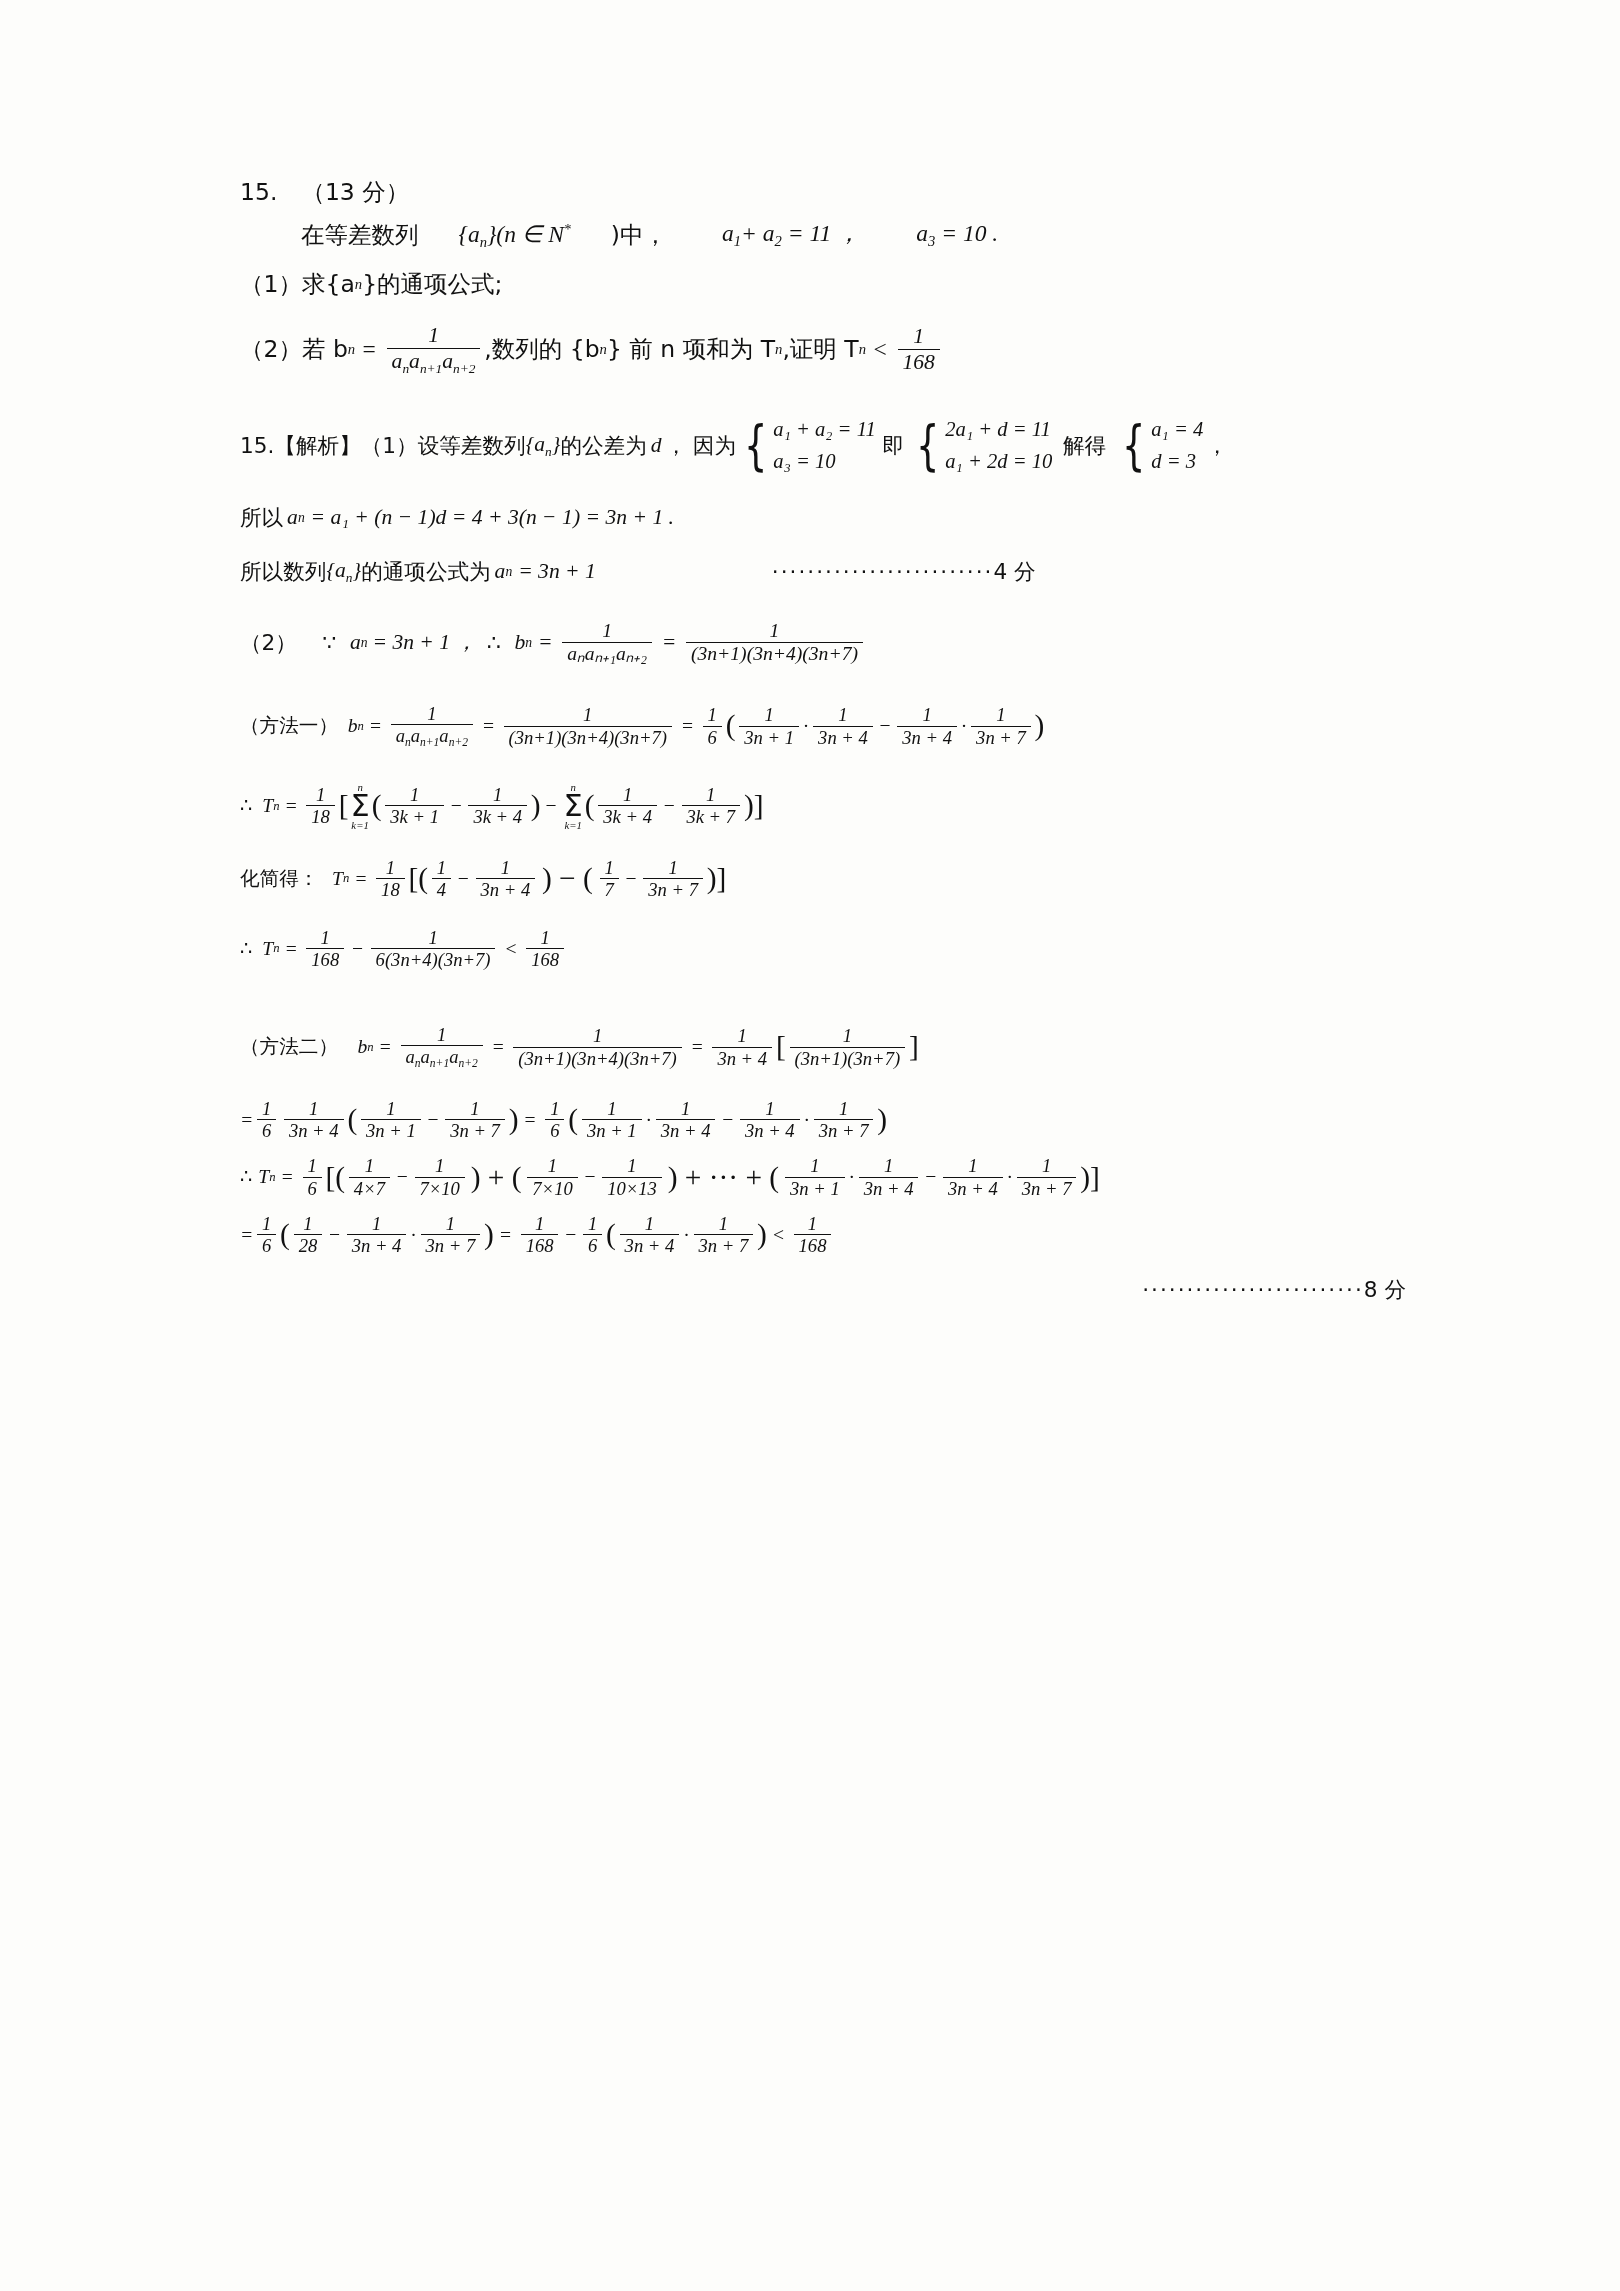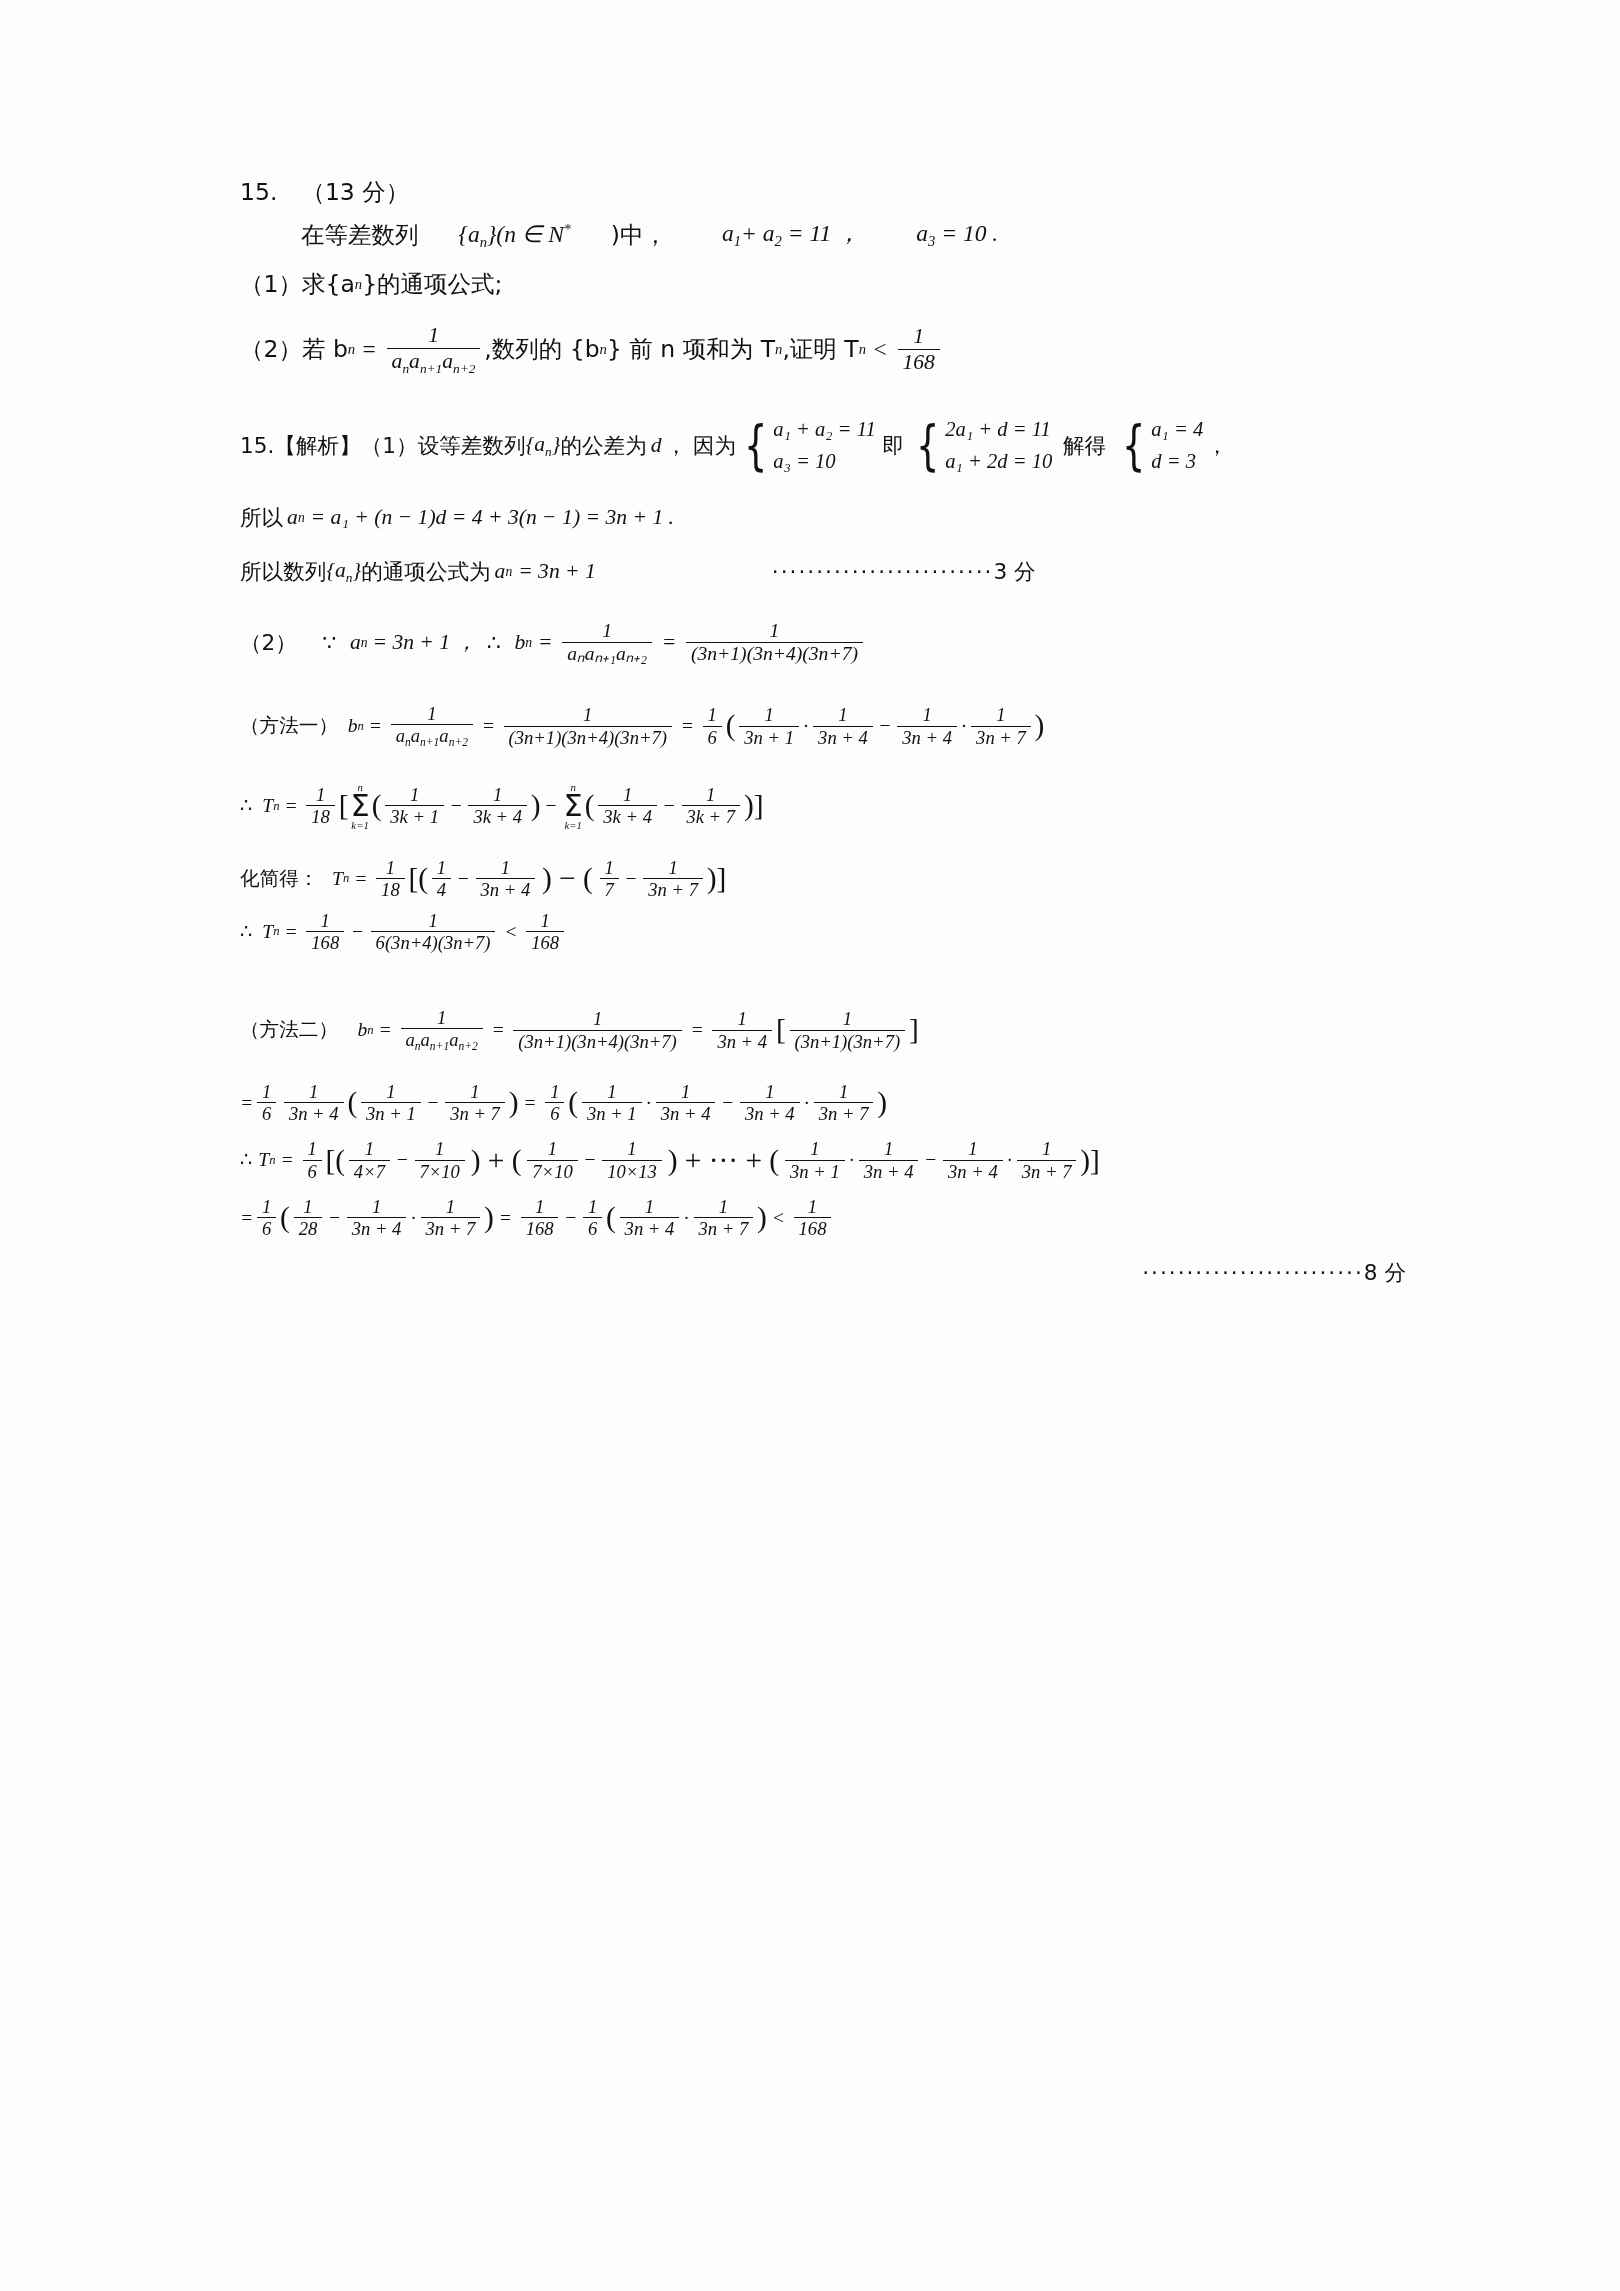--- a/index.html
+++ b/index.html
@@ -216,21 +216,21 @@
     </div>
 
     <div class="line row sz22" style="margin-bottom:37px;">
       <span class="cn">所以数列</span>
       <span class="it nowrap"><span>{a</span><span class="sub">n</span><span>}</span></span>
       <span class="cn">的通项公式为</span>
       <span class="it" style="margin-left:3.9px;">a</span>
         <span class="it sub" style="font-size:13.7px;">n</span>
       <span class="it" style="margin-left:5.9px;">= 3n + 1</span>
       <span class="cn dots-lead" style="margin-left:176px;">·························</span>
-      <span class="cn">3 分</span>
+      <span class="cn">4 分</span>
     </div>
 
     <div class="line row sz22" style="margin-bottom:39px;">
       <span class="cn">（2）</span>
       <span class="cn" style="margin-left:25.5px;">∵</span>
       <span class="it" style="margin-left:13.7px;">a</span>
         <span class="it sub" style="font-size:13.7px;">n</span>
       <span class="it" style="margin-left:4.9px;">= 3n + 1 ，</span>
       <span class="cn" style="margin-left:9.8px;">∴</span>
       <span class="it" style="margin-left:13.7px;">b</span>
@@ -330,21 +330,21 @@
       </span>
       <span style="margin:0 2.9px;">−</span>
       <span class="frac sz19">
         <span class="num it">1</span>
         <span class="den it">3k + 7</span>
       </span>
       <span class="bigparen">)</span>
       <span class="bigparen">]</span>
     </div>
 
-    <div class="line row sz20" style="margin-bottom:11px;">
+    <div class="line row sz20" style="margin-bottom:28px;">
       <span class="cn">化简得：</span>
       <span class="it" style="margin-left:13.7px;">T</span>
         <span class="it sub" style="font-size:12.7px;">n</span>
       <span class="it" style="margin:0 4.9px;">=</span>
       <span class="frac sz19">
         <span class="num it">1</span>
         <span class="den it">18</span>
       </span>
       <span class="bigparen">[(</span>
       <span class="frac sz19">

